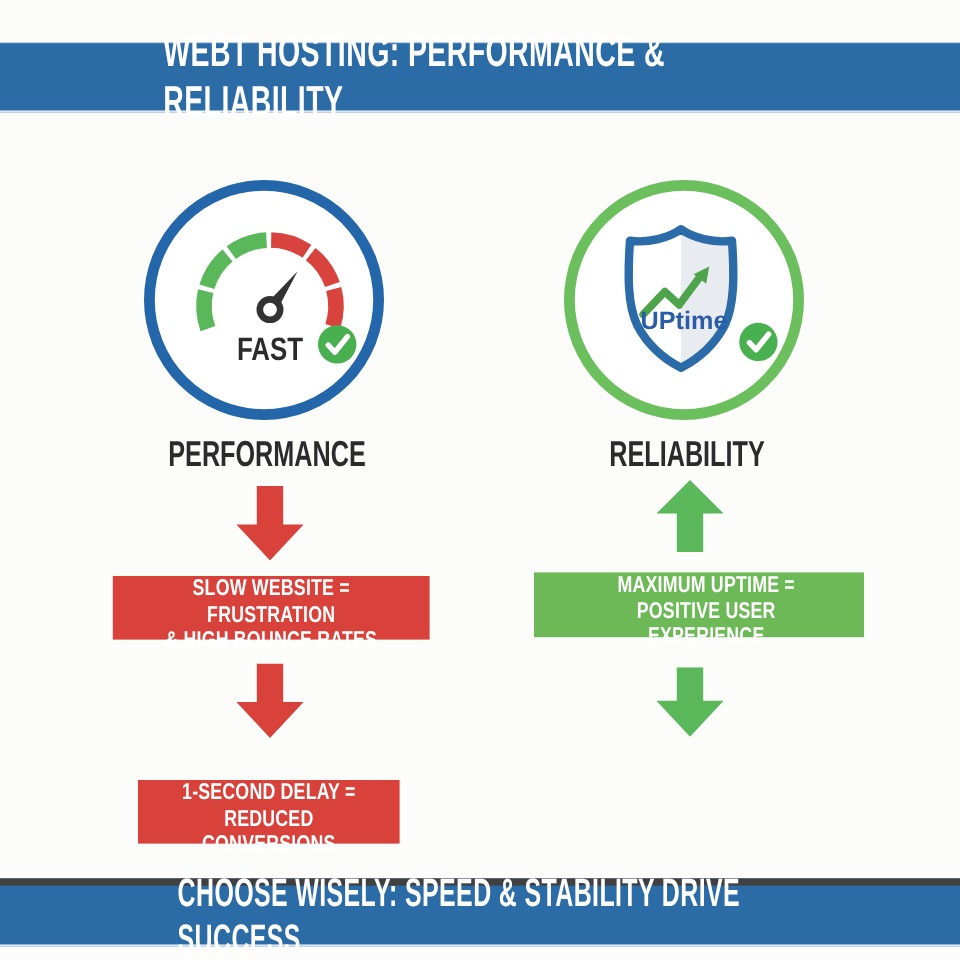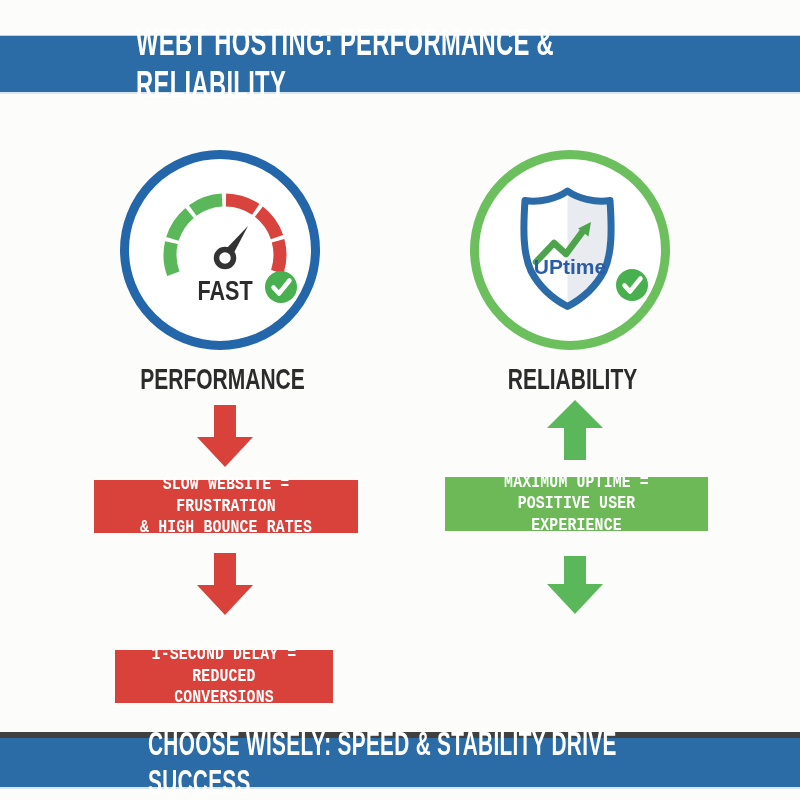--- a/index.html
+++ b/index.html
@@ -27,28 +27,28 @@
   .circle svg{position:absolute;left:-9px;top:-9px;}
   .col-label{
     position:absolute;top:362px;width:300px;text-align:center;
     color:var(--text-dark);font-weight:bold;font-size:30px;
   }
   .col-label .cond{transform:scaleX(0.7);}
   .col-label.perf{left:73px;}
   .col-label.rel{left:422px;}
   .arrow{position:absolute;}
   .infobox{
-    position:absolute;display:flex;align-items:center;justify-content:center;
-    color:#fff;font-weight:bold;text-align:center;font-family:Liberation Mono, monospace;
+    position:absolute;display:flex;justify-content:center;
+    color:#fff;font-weight:bold;text-align:center;
   }
   .infobox .cond{font-size:19px;line-height:21.5px;transform:scaleX(0.78);letter-spacing:.2px;}
   .infobox.red{background:var(--box-red);}
   .infobox.green{background:var(--box-green);}
   #box-perf-1{left:94px;top:480px;width:264px;height:53px;}
-  #box-rel-1{left:445px;top:477px;width:263px;height:54px;}
+  #box-rel-1{left:445px;top:477px;width:263px;height:54px;padding-left:12px;}
   #box-perf-2{left:115px;top:628px;width:218px;height:53px;margin-top:22px;}
   #box-rel-2{left:468px;top:623px;width:220px;height:55px;}
 </style>
 </head>
 <body>
 
 <div id="canvas">
 
   <div class="banner top">
     <span class="cond">WEBT HOSTING: PERFORMANCE &amp; RELIABILITY</span>

